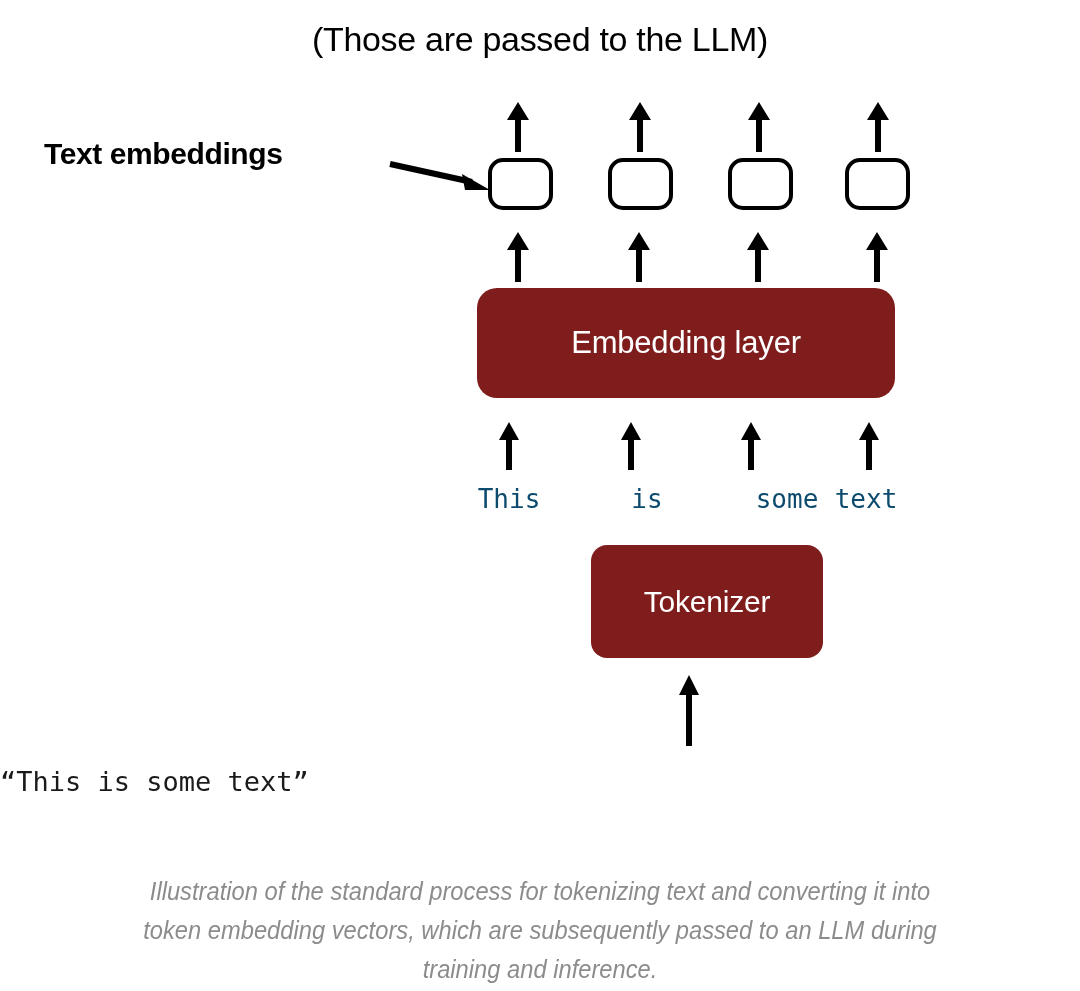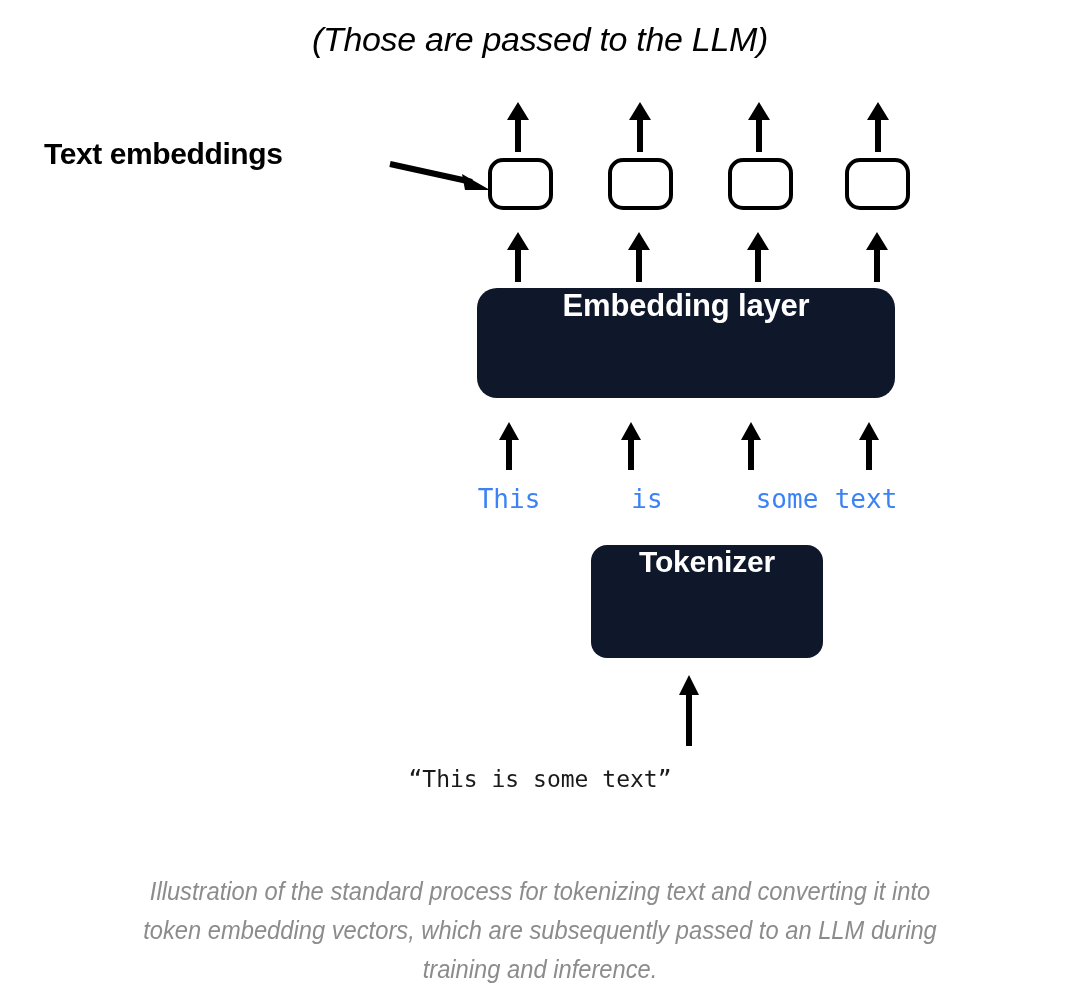--- a/index.html
+++ b/index.html
@@ -24,21 +24,20 @@
     position: absolute;
     left: 0;
     top: 20px;
     width: 1080px;
     text-align: center;
     font-size: 34px;
     font-weight: 400;
     letter-spacing: -0.3px;
     color: #000;
     white-space: nowrap;
-    font-style: italic;
   }
 
   
   .embeddings-label {
     position: absolute;
     left: 44px;
     top: 137px;
     width: 340px;
     text-align: left;
     font-size: 30px;
@@ -69,25 +68,26 @@
     height: 52px;
     border: 4px solid #000;
     border-radius: 15px;
     background: #ffffff;
     box-sizing: border-box;
   }
 
   
   .block {
     position: absolute;
-    background: #0f172a;
+    background: #7f1d1d;
     color: #ffffff;
     display: flex;
+    align-items: center;
     justify-content: center;
-    font-weight: 700;
+    font-weight: 400;
     letter-spacing: -0.2px;
     box-sizing: border-box;
   }
   #embedding-layer-block {
     left: 477px;
     top: 288px;
     width: 418px;
     height: 110px;
     border-radius: 20px;
     font-size: 31px;
@@ -100,35 +100,35 @@
     border-radius: 16px;
     font-size: 30px;
   }
 
   
   .token-word {
     position: absolute;
     top: 484px;
     font-family: "DejaVu Sans Mono", monospace;
     font-size: 26px;
-    color: #3b82f6;
+    color: #0c4a6e;
     text-align: center;
     white-space: nowrap;
     transform: translateX(-50%);
   }
 
   
   .input-string {
     position: absolute;
     left: 0;
     top: 766px;
     width: 1080px;
-    text-align: center;
+    text-align: left;
     font-family: "DejaVu Sans Mono", monospace;
-    font-size: 23px;
+    font-size: 27px;
     color: #1a1a1a;
     white-space: nowrap;
   }
 
   
   .caption {
     position: absolute;
     left: 30px;
     top: 872px;
     width: 1020px;

